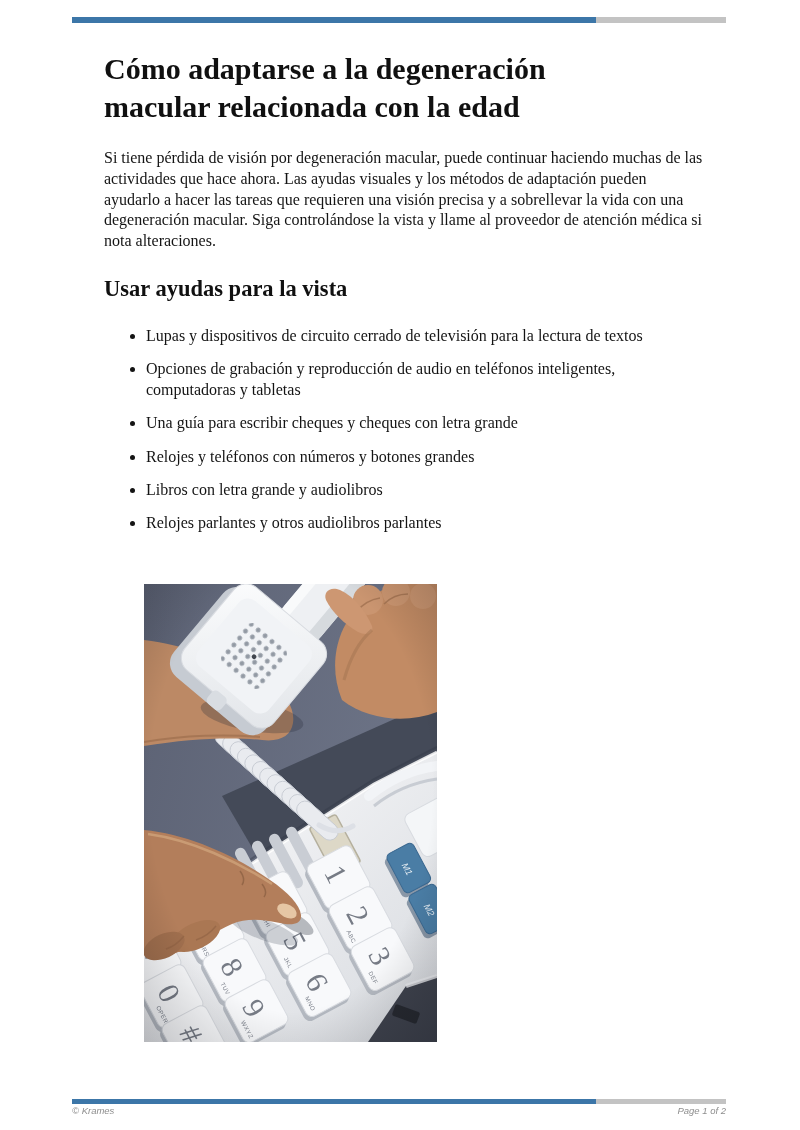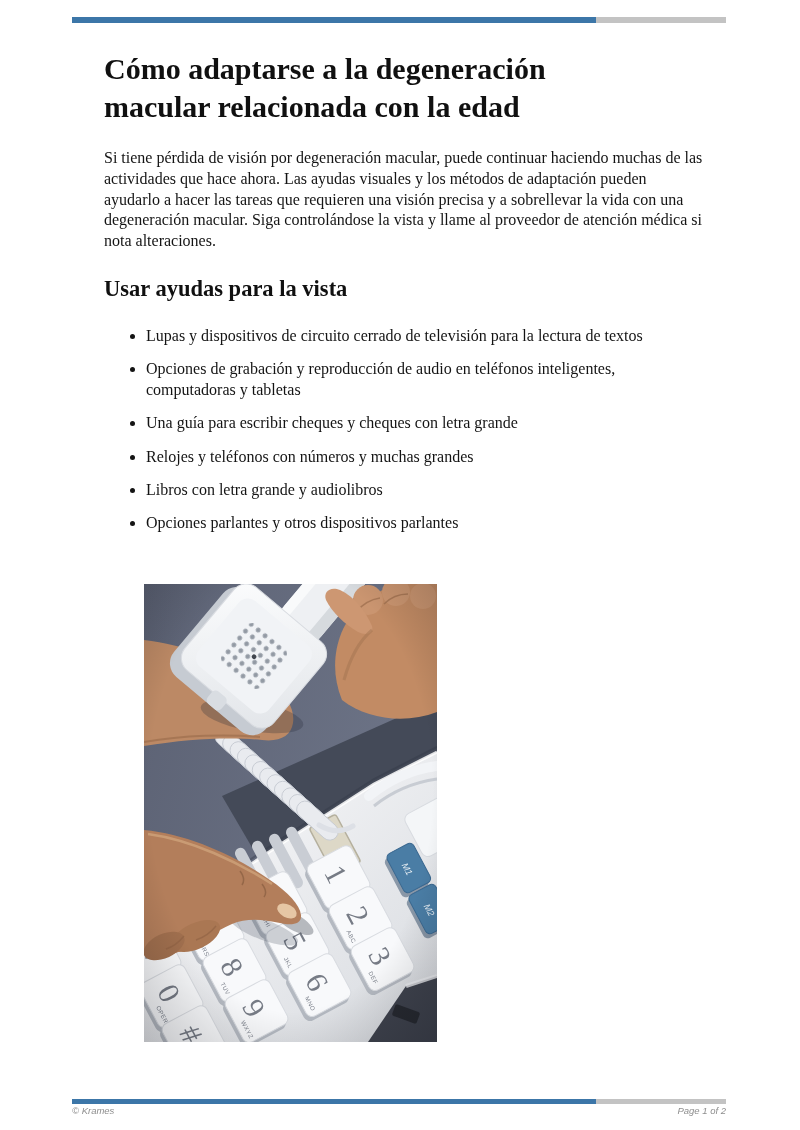--- a/index.html
+++ b/index.html
@@ -37,23 +37,23 @@
   </div>
 
   <div class="content">
     <h1 class="title">Cómo adaptarse a la degeneración macular relacionada con la edad</h1>
     <p class="body-par intro">Si tiene pérdida de visión por degeneración macular, puede continuar haciendo muchas de las actividades que hace ahora. Las ayudas visuales y los métodos de adaptación pueden ayudarlo a hacer las tareas que requieren una visión precisa y a sobrellevar la vida con una degeneración macular. Siga controlándose la vista y llame al proveedor de atención médica si nota alteraciones.</p>
     <h2 class="section">Usar ayudas para la vista</h2>
     <ul class="aids">
       <li>Lupas y dispositivos de circuito cerrado de televisión para la lectura de textos</li>
       <li>Opciones de grabación y reproducción de audio en teléfonos inteligentes, computadoras y tabletas</li>
       <li>Una guía para escribir cheques y cheques con letra grande</li>
-      <li>Relojes y teléfonos con números y muchas grandes</li>
+      <li>Relojes y teléfonos con números y botones grandes</li>
       <li>Libros con letra grande y audiolibros</li>
-      <li>Opciones parlantes y otros dispositivos parlantes</li>
+      <li>Relojes parlantes y otros audiolibros parlantes</li>
     </ul>
   </div>
 
   <figure class="photo">
     <svg width="293" height="458" viewBox="0 0 293 458">
       <defs>
         <linearGradient id="bgGrad" x1="0" y1="0" x2="1" y2="0.35">
           <stop offset="0" stop-color="#5c6274"></stop>
             <stop offset="1" stop-color="#6e7588"></stop>
         </linearGradient>

